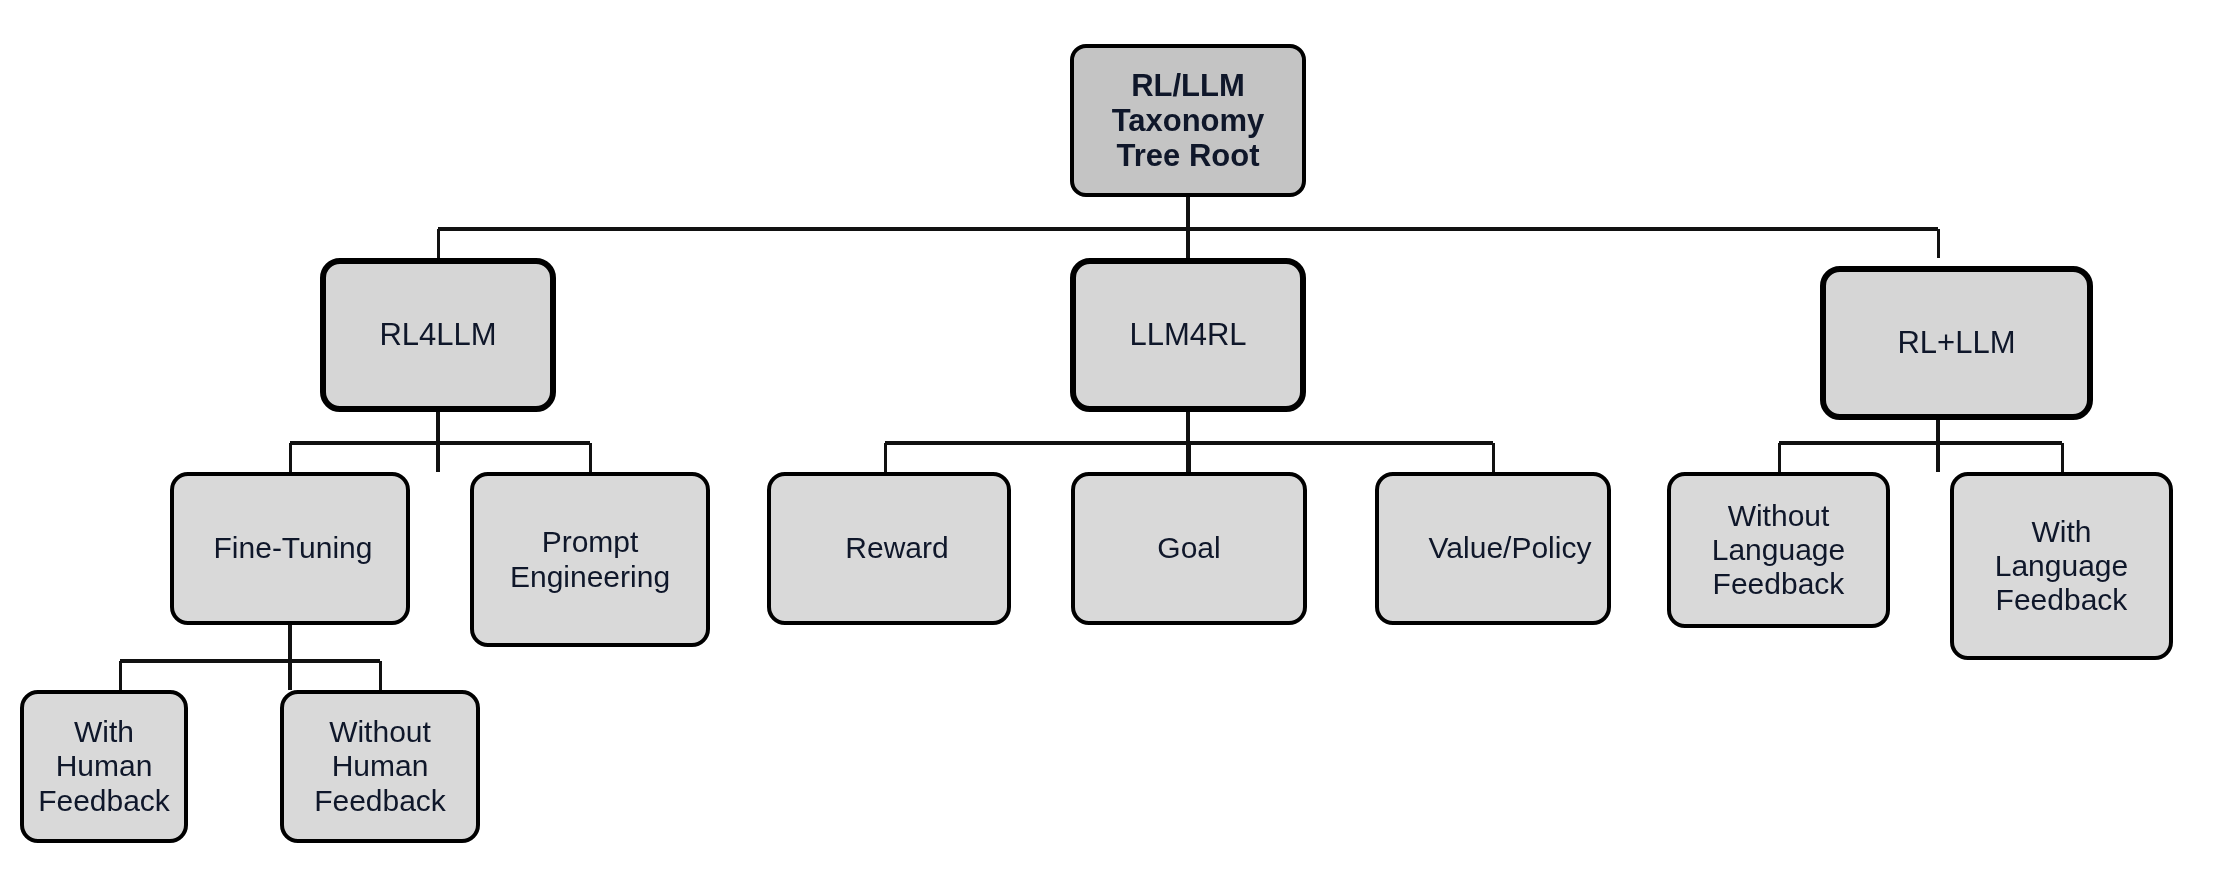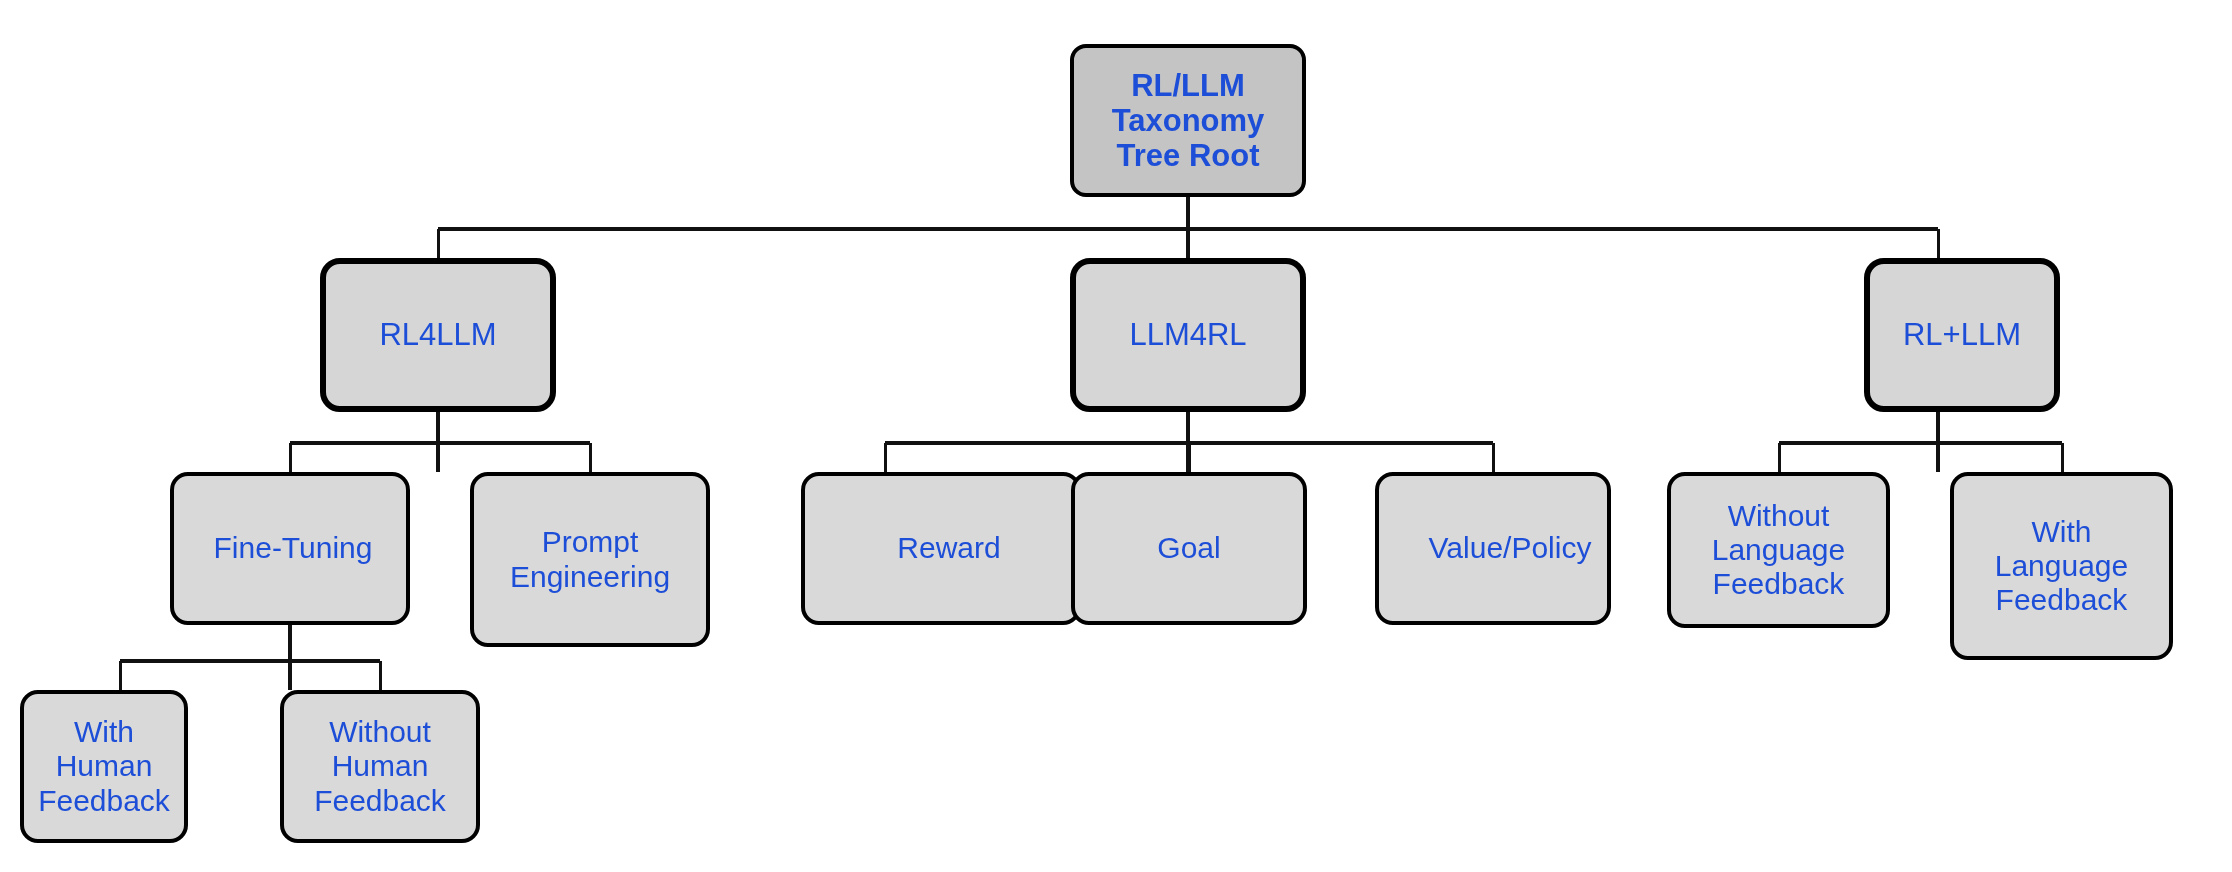--- a/index.html
+++ b/index.html
@@ -26,21 +26,21 @@
   .node {
     position: absolute;
     box-sizing: border-box;
     display: flex;
     align-items: center;
     justify-content: center;
     text-align: center;
     background: #d4d4d4;
     border: 3px solid #000000;
     border-radius: 18px;
-    color: #1d4ed8;
+    color: #0f172a;
     line-height: 1.14;
     z-index: 2;
     -webkit-font-smoothing: antialiased;
   }
   .node .label {
     display: block;
     white-space: pre-line;
     padding: 0 6px;
   }
   
@@ -101,31 +101,31 @@
         <span class="label">RL/LLM
 Taxonomy
 Tree Root</span>
       </div>
       <div class="node lvl1" style="left: 320px; top: 258px; width: 236px; height: 154px;">
         <span class="label">RL4LLM</span>
       </div>
       <div class="node lvl1" style="left: 1070px; top: 258px; width: 236px; height: 154px;">
         <span class="label">LLM4RL</span>
       </div>
-      <div class="node lvl1" style="left: 1820px; top: 258px; width: 196px; height: 154px; margin-left: 44px;">
+      <div class="node lvl1" style="left: 1820px; top: 266px; width: 273px; height: 154px;">
         <span class="label">RL+LLM</span>
       </div>
       <div class="node lvl2" style="left: 170px; top: 472px; width: 240px; height: 153px; padding-left: 6px;">
         <span class="label">Fine-Tuning</span>
       </div>
       <div class="node lvl2" style="left: 470px; top: 472px; width: 240px; height: 175px;">
         <span class="label">Prompt
 Engineering</span>
       </div>
-      <div class="node lvl2" style="left: 801px; top: 472px; width: 280px; height: 153px; padding-left: 16px;">
+      <div class="node lvl2" style="left: 767px; top: 472px; width: 244px; height: 153px; padding-left: 16px;">
         <span class="label">Reward</span>
       </div>
       <div class="node lvl2" style="left: 1071px; top: 472px; width: 236px; height: 153px;">
         <span class="label">Goal</span>
       </div>
       <div class="node lvl2" style="left: 1375px; top: 472px; width: 236px; height: 153px; padding-left: 34px;">
         <span class="label">Value/Policy</span>
       </div>
       <div class="node lvl2" style="left: 1667px; top: 472px; width: 223px; height: 156px;">
         <span class="label">Without

